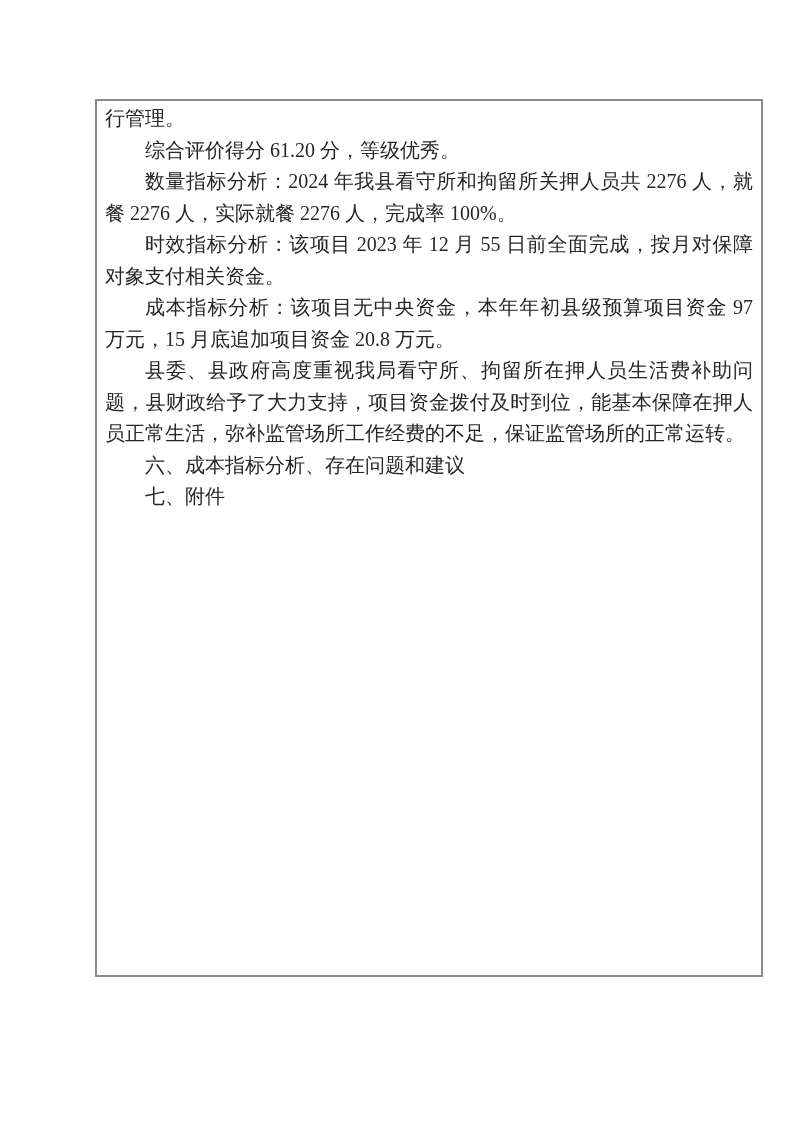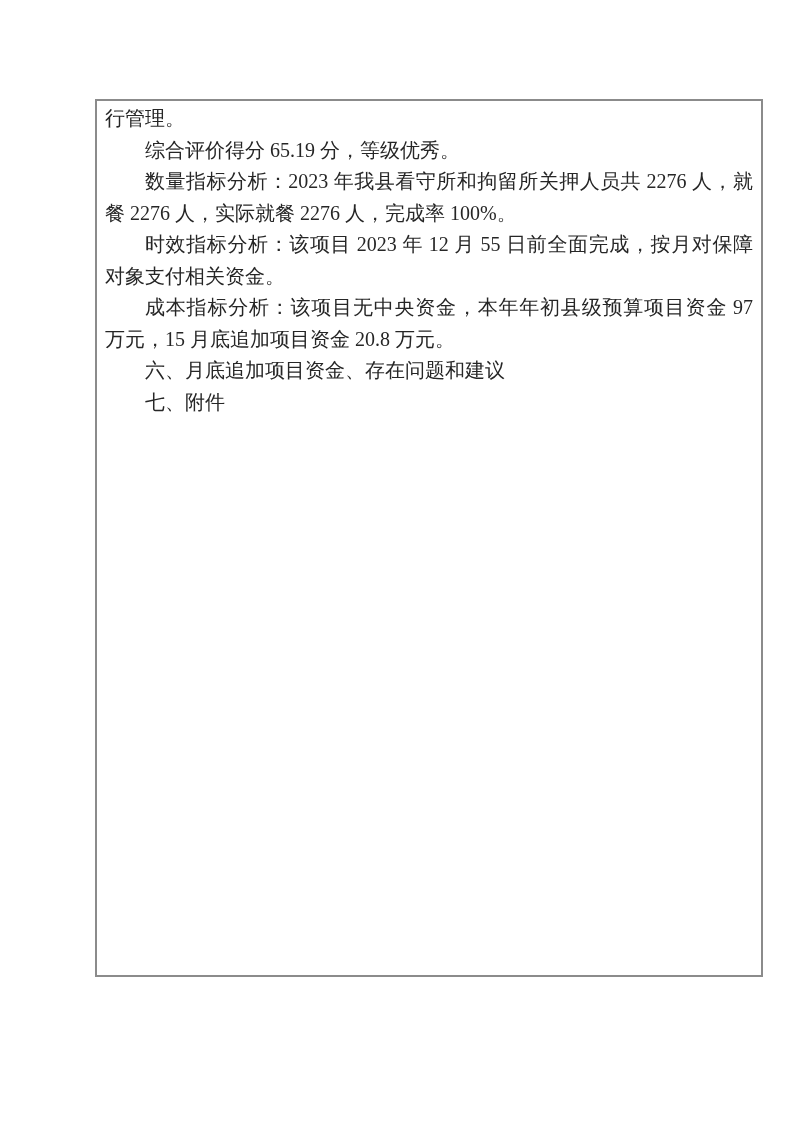--- a/index.html
+++ b/index.html
@@ -45,20 +45,21 @@
   p.no-indent {
     text-indent: 0;
   }
 </style>
 </head>
 <body>
 
 <div class="page">
   <div class="content-box">
     <p class="para no-indent">行管理。</p>
-    <p class="para">综合评价得分 65.19 分，等级优秀。</p>
-    <p class="para">数量指标分析：2023 年我县看守所和拘留所关押人员共 2276 人，就餐 2276 人，实际就餐 2276 人，完成率 100%。</p>
+    <p class="para">综合评价得分 61.20 分，等级优秀。</p>
+    <p class="para">数量指标分析：2024 年我县看守所和拘留所关押人员共 2276 人，就餐 2276 人，实际就餐 2276 人，完成率 100%。</p>
     <p class="para">时效指标分析：该项目 2023 年 12 月 55 日前全面完成，按月对保障对象支付相关资金。</p>
     <p class="para">成本指标分析：该项目无中央资金，本年年初县级预算项目资金 97 万元，15 月底追加项目资金 20.8 万元。</p>
-    <p class="para">六、月底追加项目资金、存在问题和建议</p>
+    <p class="para">县委、县政府高度重视我局看守所、拘留所在押人员生活费补助问题，县财政给予了大力支持，项目资金拨付及时到位，能基本保障在押人员正常生活，弥补监管场所工作经费的不足，保证监管场所的正常运转。</p>
+    <p class="para">六、成本指标分析、存在问题和建议</p>
     <p class="para">七、附件</p>
   </div>
 </div>
 
 </body></html>

